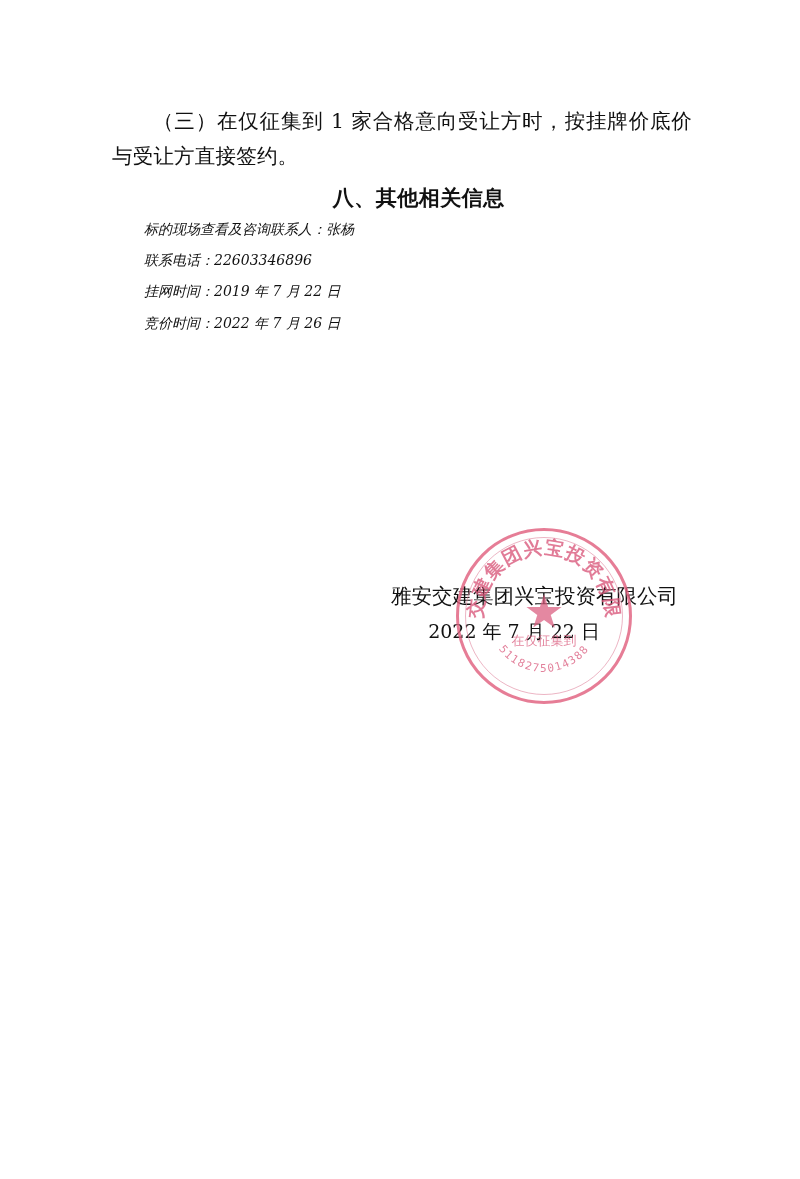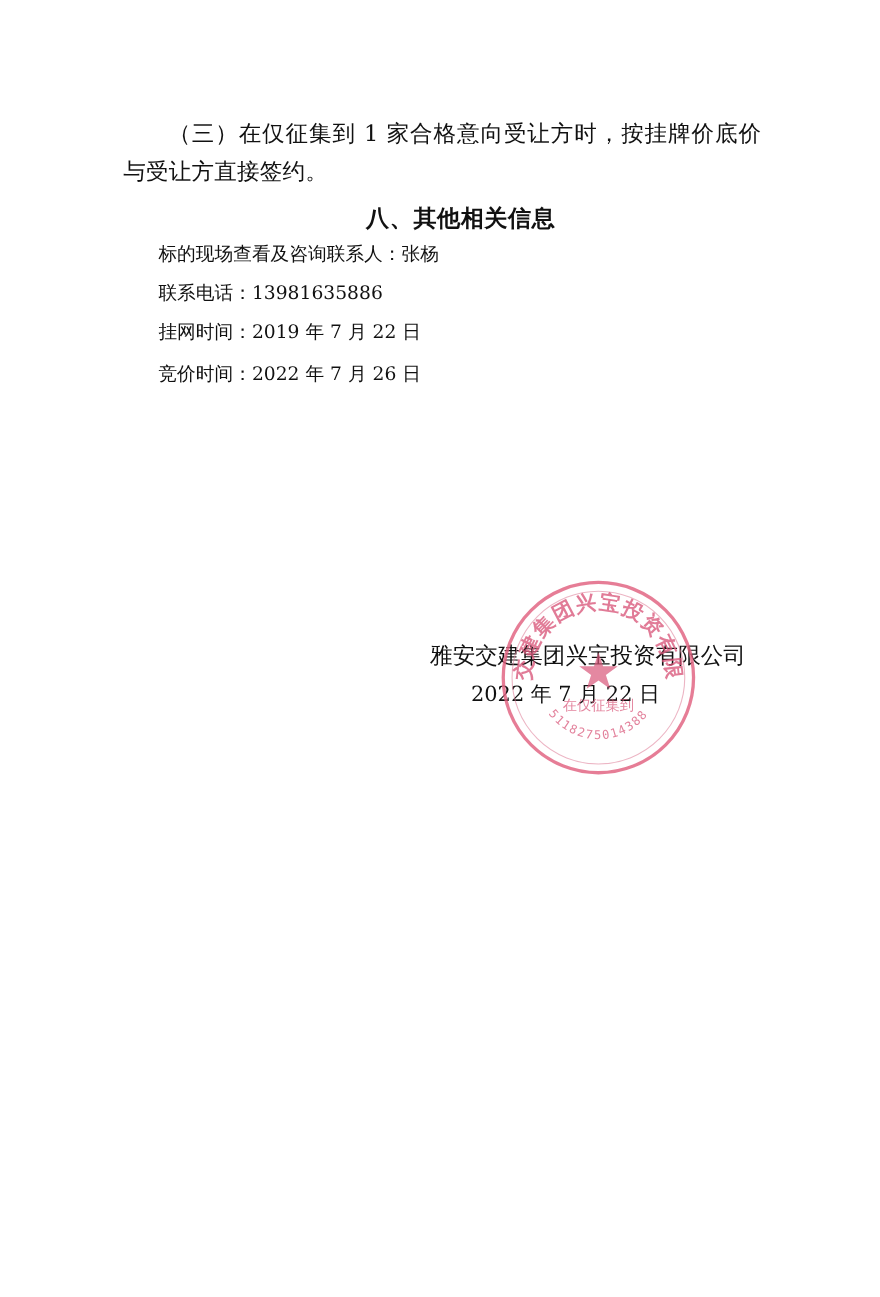--- a/index.html
+++ b/index.html
@@ -40,26 +40,27 @@
     font-size: 21px;
     font-weight: bold;
     line-height: 1.7;
     margin: 6px 0 2px 0;
     text-indent: 1.6em;
     font-family: "DejaVu Sans", "Liberation Sans", sans-serif;
     letter-spacing: 0.5px;
     text-align: center;
   }
   .info-line {
-    font-size: 17px;
+    font-size: 14px;
     line-height: 1.62;
     margin: 0 0 10px 0;
     padding-left: 32px;
     text-align: justify;
     text-justify: inter-ideograph;
+    font-style: italic;
   }
   .info-line.tight {
     margin-bottom: 8px;
   }
   .info-line.wrap {
     padding-left: 32px;
     text-indent: 0;
   }
   .sign-block {
     position: absolute;
@@ -152,21 +153,21 @@
 <div class="page">
 
   <div class="doc-body">
 
     <p class="para indent">（三）在仅征集到 1 家合格意向受让方时，按挂牌价底价与受让方直接签约。</p>
 
     <p class="section-heading">八、其他相关信息</p>
 
     <p class="info-line tight">标的现场查看及咨询联系人：张杨</p>
 
-    <p class="info-line tight">联系电话：13981635886</p>
+    <p class="info-line tight">联系电话：22603346896</p>
 
     <p class="info-line">挂网时间：2019 年 7 月 22 日</p>
 
     <p class="info-line">竞价时间：2022 年 7 月 26 日</p>
 
 
   </div>
 
   <div class="sign-block">
     <div class="sign-line">雅安交建集团兴宝投资有限公司</div>

